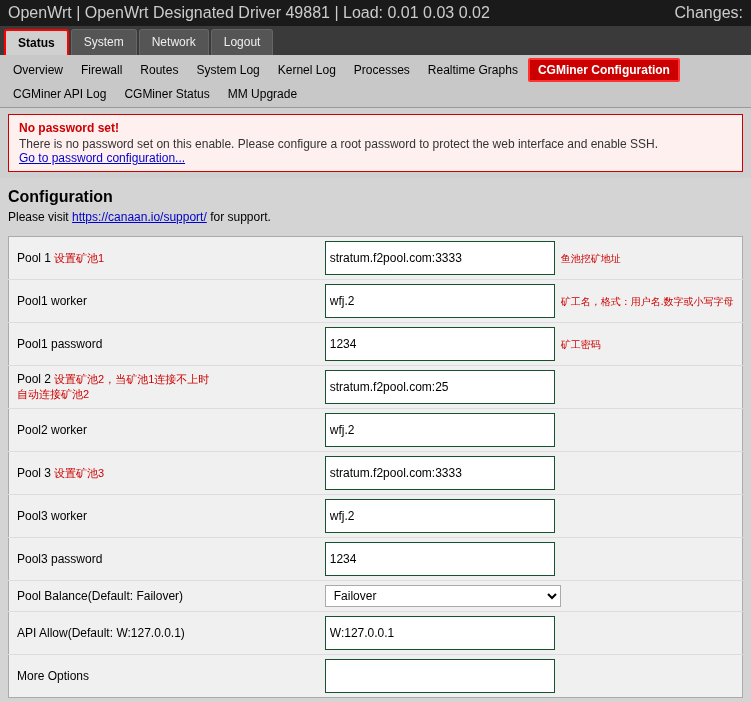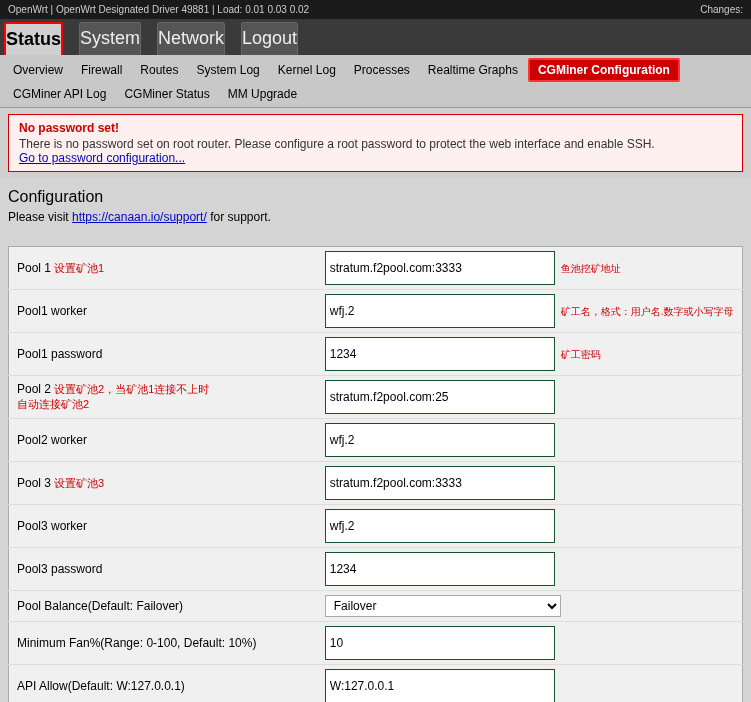--- a/index.html
+++ b/index.html
@@ -1,39 +1,39 @@
 <!DOCTYPE html>
 <html><head>
   <meta charset="utf-8">
   <style>
     * { box-sizing: border-box; margin: 0; padding: 0; }
     body { font-family: Arial, sans-serif; font-size: 13px; background: #d0d0d0; color: #000; width: 751px; min-height: 702px; }
 
     
-    .top-bar { background: #1a1a1a; color: #ccc; padding: 4px 8px; font-size: 10px; display: flex; justify-content: space-between; align-items: center; }
+    .top-bar { background: #1a1a1a; color: #ccc; padding: 4px 8px; font-size: 16px; display: flex; justify-content: space-between; align-items: center; }
 
     
     .main-nav { background: #3a3a3a; display: flex; align-items: stretch; padding: 3px 4px 0 4px; }
-    .main-nav .nav-tab { padding: 5px 0; font-size: 18px; cursor: pointer; color: #eee; border: 1px solid #666; border-bottom: none; background: #555; margin-right: 16px; border-radius: 3px 3px 0 0; }
+    .main-nav .nav-tab { padding: 5px 12px; font-size: 12px; cursor: pointer; color: #eee; border: 1px solid #666; border-bottom: none; background: #555; margin-right: 2px; border-radius: 3px 3px 0 0; }
     .main-nav .nav-tab.active { background: #d0d0d0; color: #000; border: 2px solid red; border-bottom: none; font-weight: bold; }
 
     
     .sub-nav { background: #c8c8c8; display: flex; flex-wrap: wrap; align-items: center; padding: 2px 4px; border-bottom: 1px solid #999; }
     .sub-nav .sub-tab { padding: 3px 8px; font-size: 12px; cursor: pointer; color: #000; margin: 1px; border-radius: 2px; }
 
     
     .warning-box { margin: 6px 8px; border: 1px solid #cc0000; background: #fff0f0; padding: 6px 10px; font-size: 12px; }
     .warning-box .warning-title { font-weight: bold; color: #cc0000; margin-bottom: 2px; }
     .warning-box .warning-text { color: #333; }
     .warning-box a { color: #0000cc; text-decoration: underline; cursor: pointer; }
 
     
     .content { background: #d4d4d4; padding: 4px 8px 8px 8px; }
-    .section-title { font-size: 16px; font-weight: normal; margin: 6px 0 4px 0; }
-    .support-text { font-size: 12px; margin-bottom: 22px; }
+    .section-title { font-size: 16px; font-weight: bold; margin: 6px 0 4px 0; }
+    .support-text { font-size: 12px; margin-bottom: 12px; }
     .support-text a { color: #0000cc; text-decoration: underline; }
 
     
     .config-table { background: #f0f0f0; border: 1px solid #aaa; width: 100%; border-collapse: collapse; }
     .config-table td { padding: 4px 8px; border-bottom: 1px solid #ddd; vertical-align: middle; font-size: 12px; }
     .config-table tr:last-child td { border-bottom: none; }
     .config-table .label-cell { width: 42%; color: #000; }
     .config-table .value-cell { width: 58%; }
     .config-table input[type=text] { width: 230px; padding: 9px 4px; border: 1px solid #14532d; font-size: 12px; background: white; }
     .config-table select { width: 236px; padding: 2px 4px; border: 1px solid #aaa; font-size: 12px; background: white; }
@@ -74,21 +74,21 @@
   <div class="sub-tab">Realtime Graphs</div>
   <div class="sub-tab cgminer-tab">CGMiner Configuration</div>
   <div class="sub-tab">CGMiner API Log</div>
   <div class="sub-tab">CGMiner Status</div>
   <div class="sub-tab">MM Upgrade</div>
 </div>
 
 <div class="warning-box">
   <div class="warning-title">No password set!</div>
   <div class="warning-text">
-    <span>There is no password set on root router. Please configure a root password to protect the web interface and enable SSH.</span><br>
+    <span>There is no password set on this enable. Please configure a root password to protect the web interface and enable SSH.</span><br>
     <a>Go to password configuration...</a>
   </div>
 </div>
 
 <div class="content">
   <div class="section-title">Configuration</div>
   <div class="support-text">
     <span>Please visit </span><a>https://canaan.io/support/</a><span> for support.</span>
   </div>
 
@@ -124,24 +124,20 @@
         </tr>
         <tr>
           <td class="label-cell"><span>Pool3 password</span></td>
           <td class="value-cell"><input type="text" value="1234" style=""></td>
         </tr>
         <tr>
           <td class="label-cell"><span>Pool Balance(Default: Failover)</span></td>
           <td class="value-cell"><select><option value="Failover">Failover</option><option value="Round Robin">Round Robin</option><option value="Load Balance">Load Balance</option></select></td>
         </tr>
         <tr>
-          <td class="label-cell"><span>Minimum Fan%(Range: 0-100, Default: 10%)</span></td>
-          <td class="value-cell"><input type="text" value="10" style=""></td>
-        </tr>
-        <tr>
           <td class="label-cell"><span>API Allow(Default: W:127.0.0.1)</span></td>
           <td class="value-cell"><input type="text" value="W:127.0.0.1" style=""></td>
         </tr>
         <tr>
           <td class="label-cell"><span>More Options</span></td>
           <td class="value-cell"><input type="text" style=""></td>
         </tr>
       </tbody>
   </table>
 </div>

